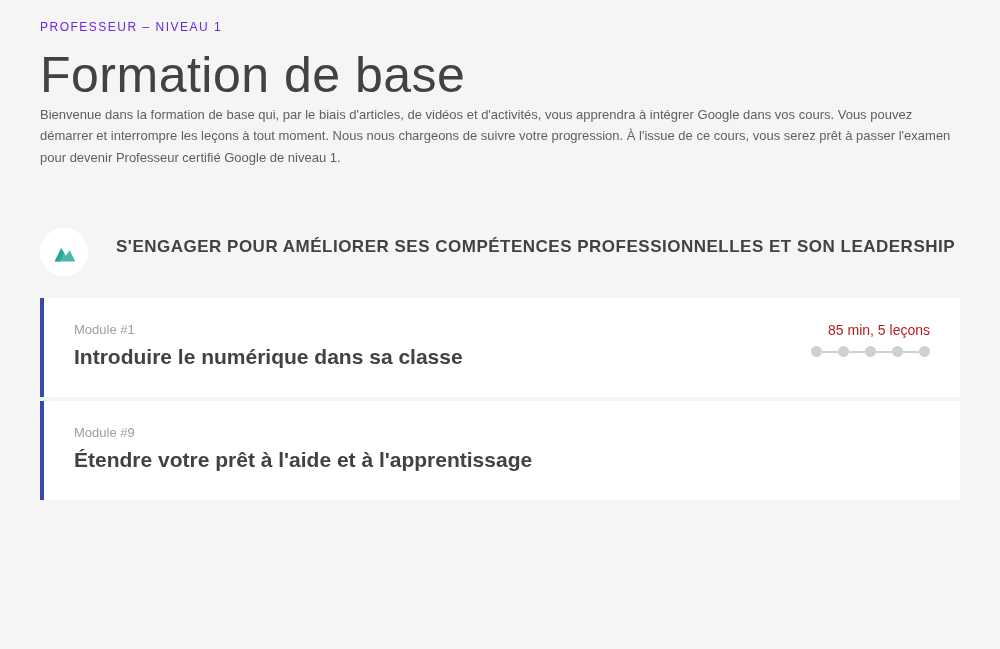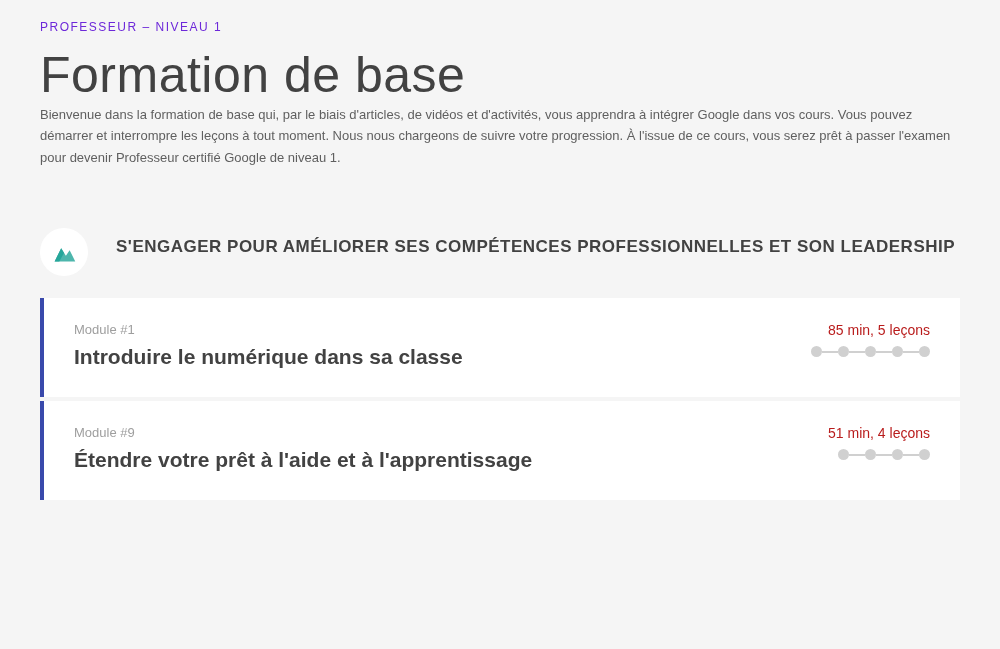--- a/index.html
+++ b/index.html
@@ -159,27 +159,15 @@
       </div>
     </div>
   </div>
 
   <div class="module-card">
     <div class="module-inner">
       <div class="module-left">
         <div class="module-number">Module #9</div>
         <div class="module-title">Étendre votre prêt à l'aide et à l'apprentissage</div>
       </div>
-      <div class="module-right">
-        <div class="module-meta">51 min, 4 leçons</div>
-        <div class="progress-dots">
-            <div class="dot"></div>
-            <div class="connector"></div>
-            <div class="dot"></div>
-            <div class="connector"></div>
-            <div class="dot"></div>
-            <div class="connector"></div>
-            <div class="dot"></div>
-          </div>
-      </div>
     </div>
   </div>
 </div>
 
 </body></html>

